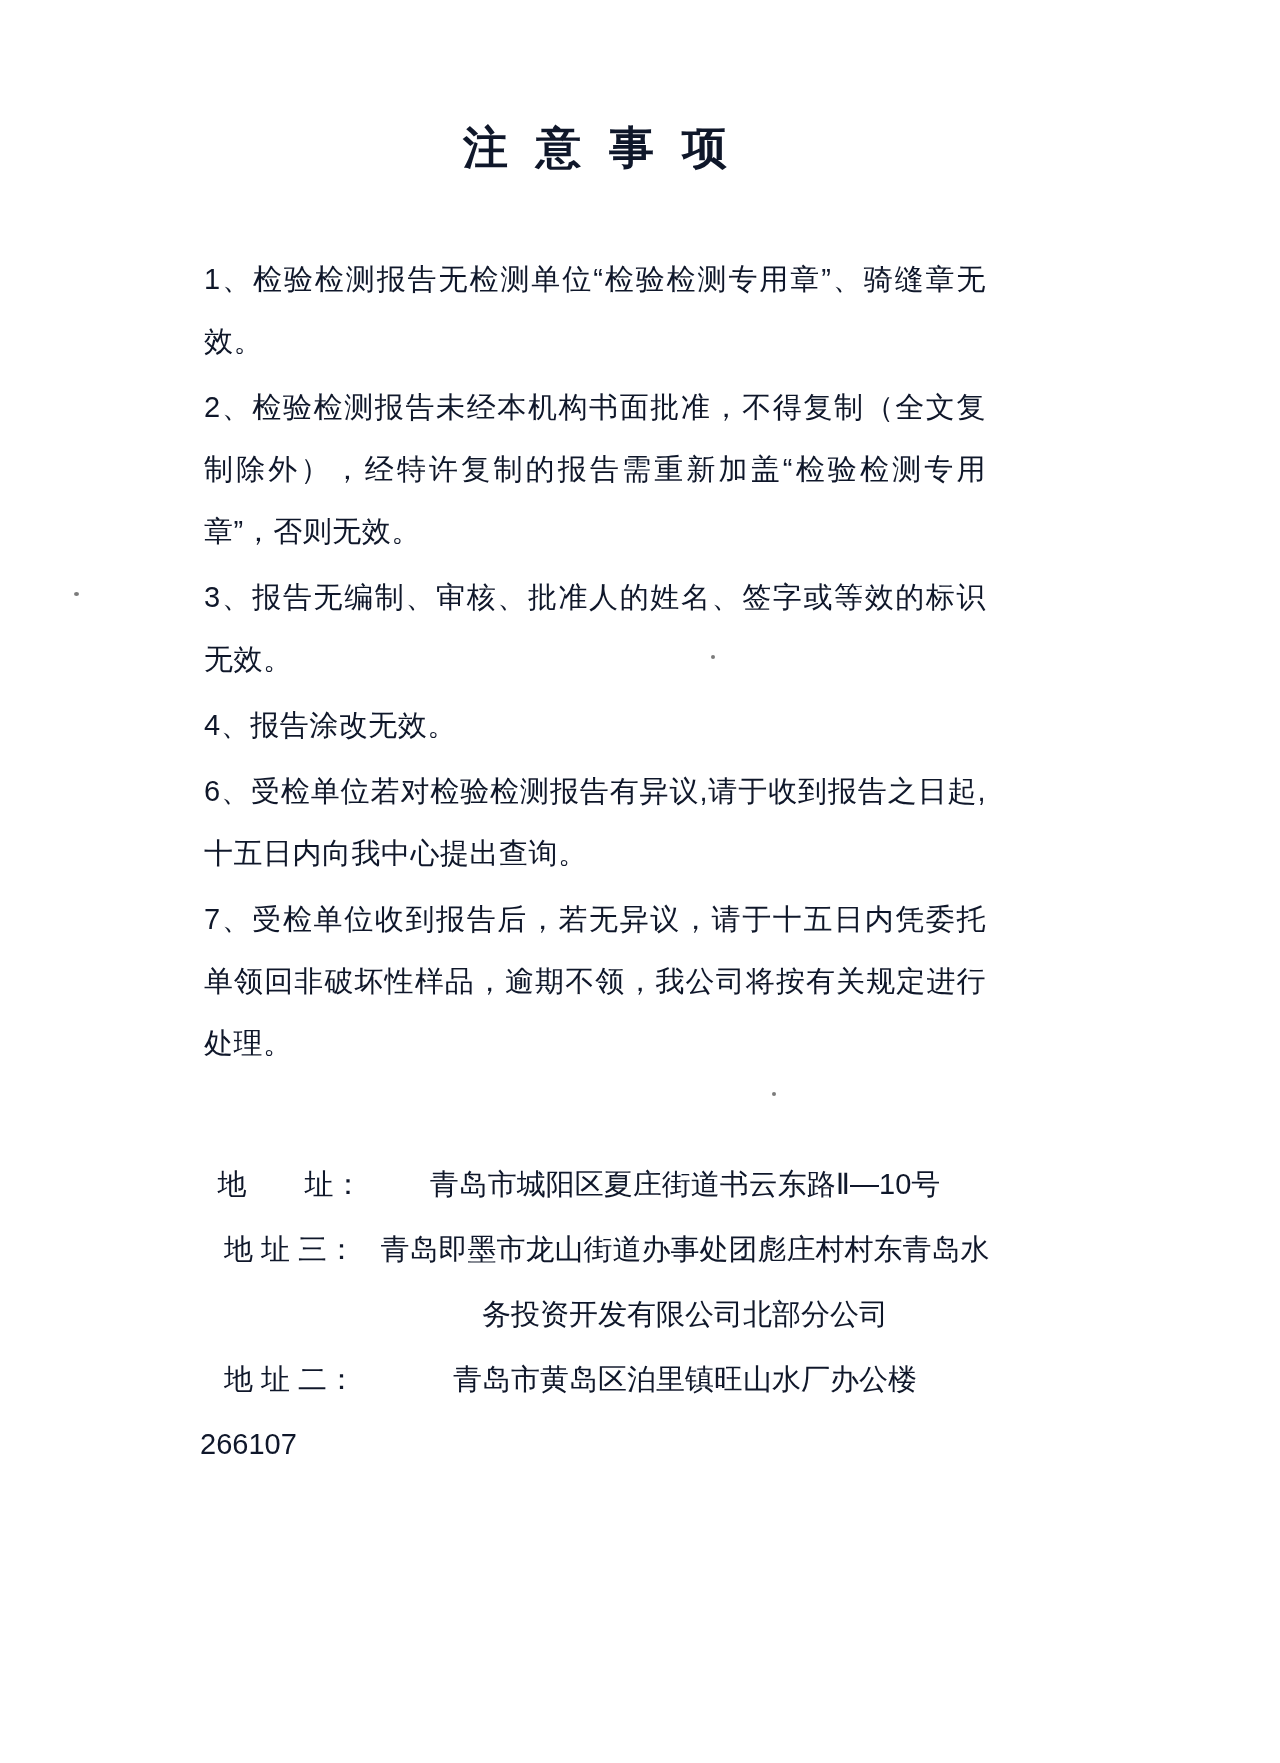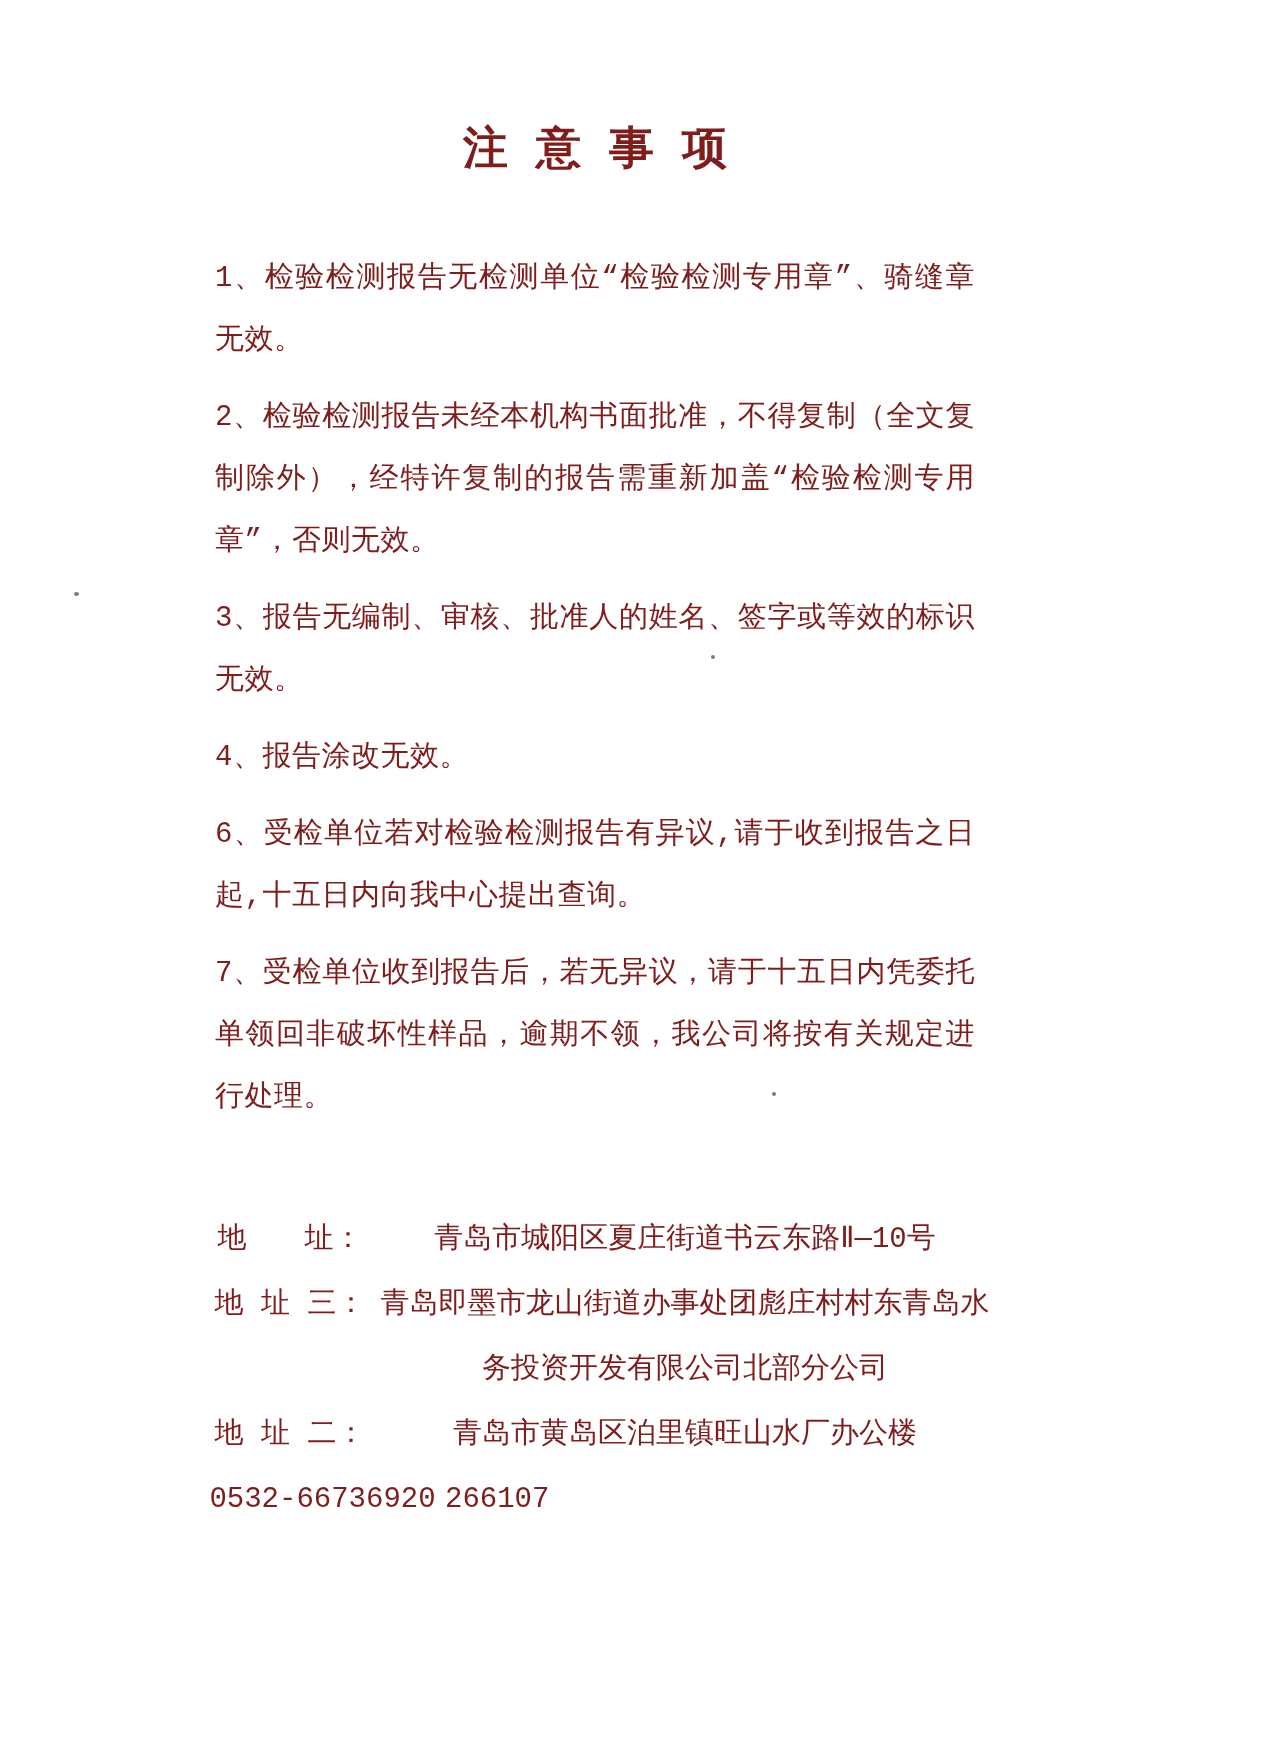--- a/index.html
+++ b/index.html
@@ -6,22 +6,22 @@
     margin: 0;
     padding: 0;
     background: #f2f2f2;
   }
   .sheet {
     position: relative;
     width: 1280px;
     height: 1763px;
     margin: 0 auto;
     background: #ffffff;
-    color: #7f1d1d;
-    font-family: Liberation Mono, monospace;
+    color: #0f172a;
+    font-family: Liberation Sans, sans-serif;
     overflow: hidden;
   }
   .content {
     position: absolute;
     left: 200px;
     top: 0;
     width: 790px;
   }
   .doc-title {
     margin: 118px 0 0 0;
@@ -34,21 +34,21 @@
   }
   .notes {
     margin-top: 70px;
     font-size: 29px;
     line-height: 62px;
     letter-spacing: 0.5px;
     text-align: justify;
     line-break: strict;
   }
   .note-item {
-    margin: 15px;
+    margin: 4px;
   }
   .contact {
     margin-top: 78px;
     font-size: 29px;
     line-height: 65px;
   }
   .contact-row {
     display: flex;
     align-items: flex-start;
     text-align: center;
@@ -102,21 +102,20 @@
         <span class="contact-label">地 址 三：</span>
         <span class="contact-value">青岛即墨市龙山街道办事处团彪庄村村东青岛水务投资开发有限公司北部分公司</span>
       </div>
 
       <div class="contact-row">
         <span class="contact-label">地 址 二：</span>
         <span class="contact-value">青岛市黄岛区泊里镇旺山水厂办公楼</span>
       </div>
 
       <div class="contact-row">
-        <span class="contact-value phone-value">0532-66736920</span>
         <span>266107</span>
       </div>
 
 
     </div>
 
   </div>
 
   <div class="speck" style="left:74px; top:592px; width:5px; height:4px;"></div>
   <div class="speck" style="left:711px; top:655px; width:4px; height:4px;"></div>

